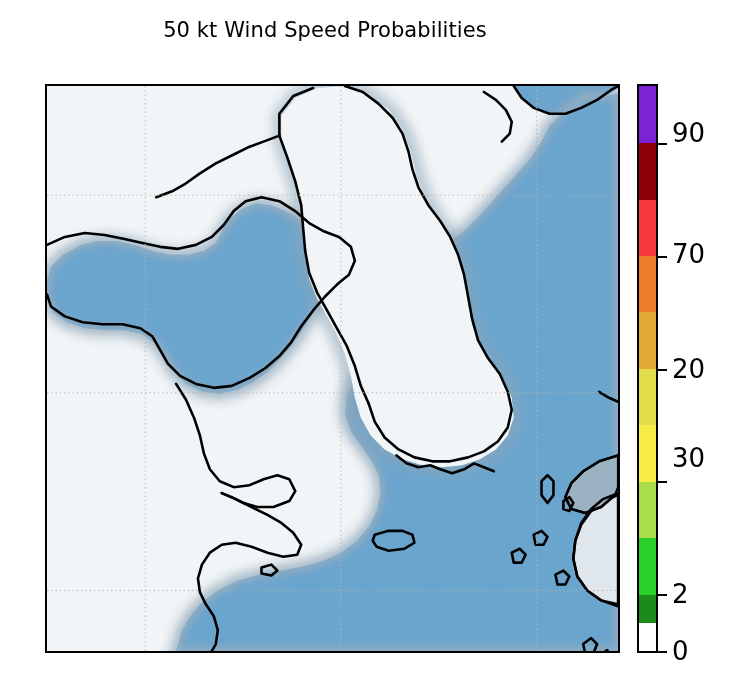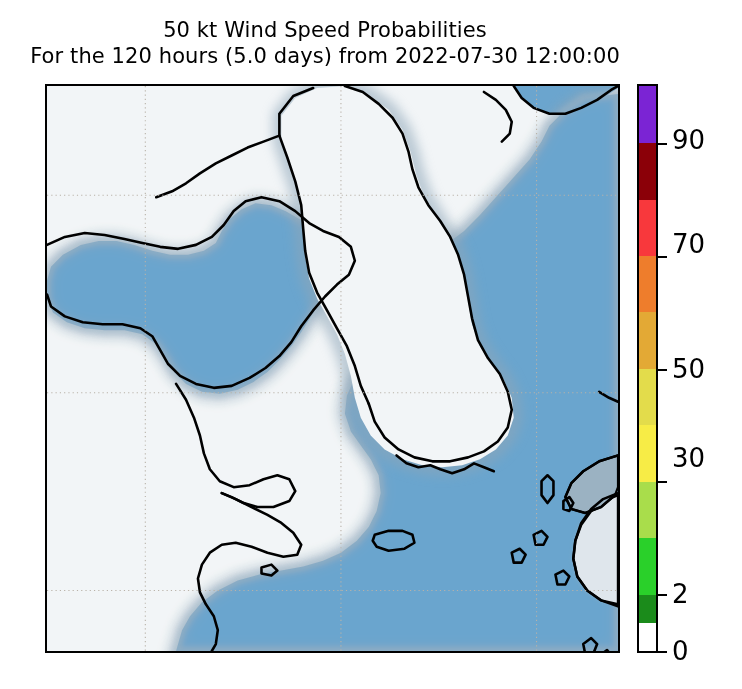--- a/index.html
+++ b/index.html
@@ -26,21 +26,20 @@
   .cb-tick{position:absolute;left:0;width:9px;height:0;
            border-top:2.2px solid #000;}
   .cb-label{position:absolute;left:14px;font-size:26px;line-height:26px;
             transform:translateY(-50%);white-space:nowrap;}
 </style>
 </head>
 <body>
 
 <div id="title-block">
   <div id="title-line1">50 kt Wind Speed Probabilities</div>
-  <div id="title-line2">For the 120 hours (5.0 days) from 2022-07-30 12:00:00</div>
 </div>
 
 <div id="map-axes">
   <svg id="map-svg" viewBox="0 0 575 569" preserveAspectRatio="none">
     <defs>
 
       <filter id="haloA" x="-20%" y="-20%" width="140%" height="140%">
         <feGaussianBlur stdDeviation="5.5"></feGaussianBlur>
       </filter>
       <filter id="haloB" x="-20%" y="-20%" width="140%" height="140%">
@@ -225,18 +224,18 @@
     <div class="cb-band" style="top: 0px; height: 57.06px; background: rgb(123, 36, 212);"></div>
   </div>
 <div id="cb-ticks">
     <div class="cb-tick" style="top: 566.8px;"></div>
     <div class="cb-label" style="top: 566.8px;">0</div>
     <div class="cb-tick" style="top: 510.34px;"></div>
     <div class="cb-label" style="top: 510.34px;">2</div>
     <div class="cb-tick" style="top: 397.42px;"></div>
     <div class="cb-label" style="top: 374px;">30</div>
     <div class="cb-tick" style="top: 284.5px;"></div>
-    <div class="cb-label" style="top: 284.5px;">50</div>
+    <div class="cb-label" style="top: 284.5px;">20</div>
     <div class="cb-tick" style="top: 171.58px;"></div>
-    <div class="cb-label" style="top: 160px;">70</div>
+    <div class="cb-label" style="top: 170px;">70</div>
     <div class="cb-tick" style="top: 58.66px;"></div>
-    <div class="cb-label" style="top: 56px;">90</div>
+    <div class="cb-label" style="top: 49px;">90</div>
   </div>
 
 </body></html>

